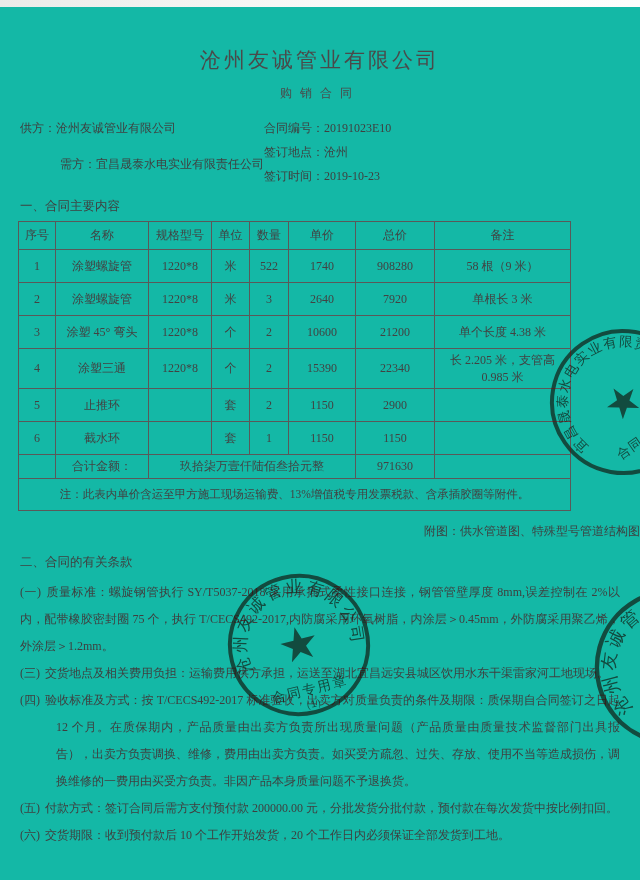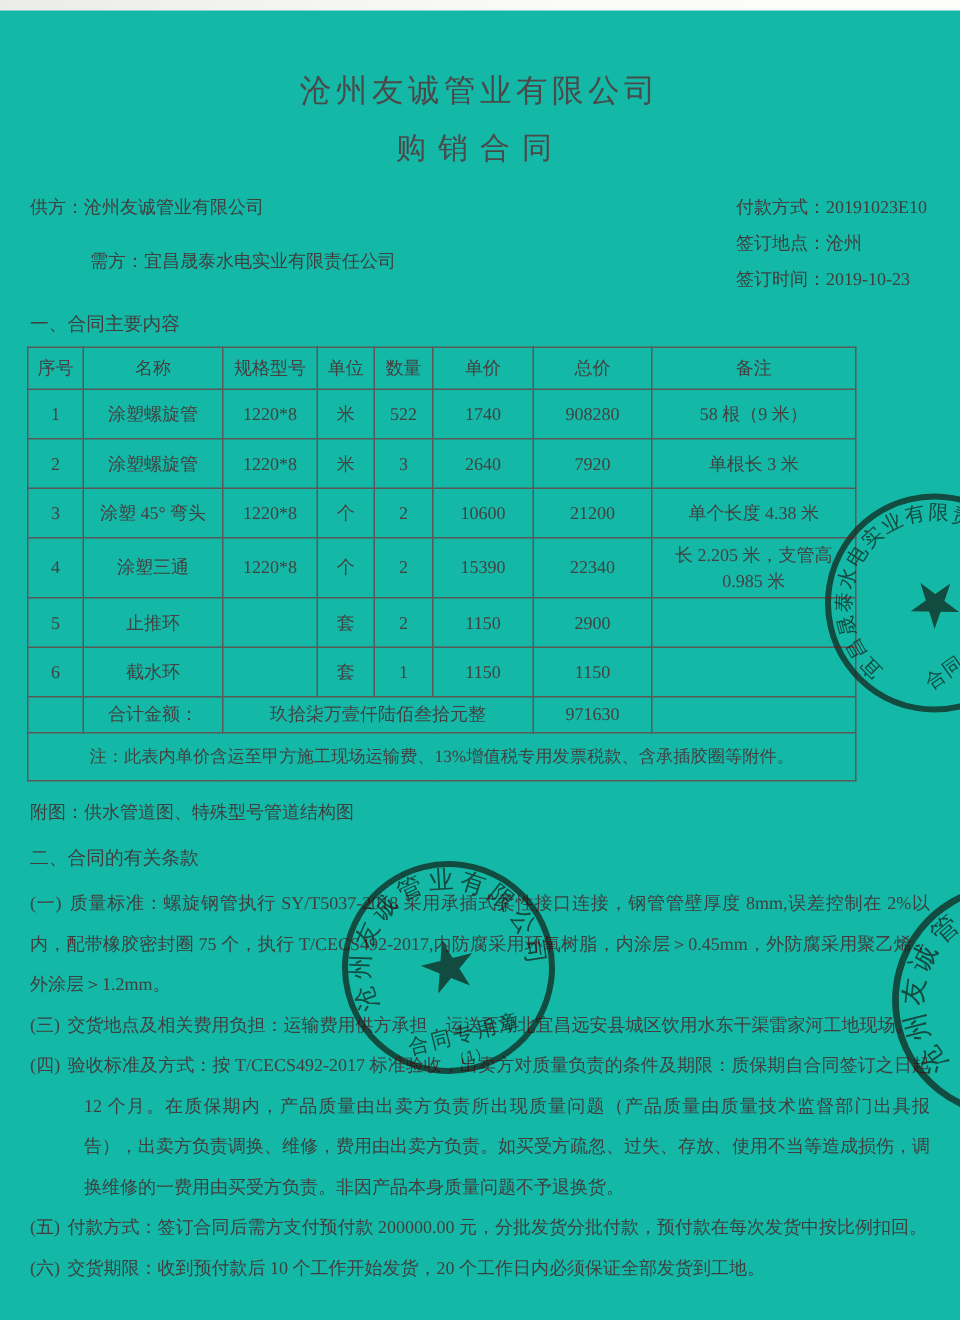--- a/index.html
+++ b/index.html
@@ -11,43 +11,43 @@
   }
   .photo-edge{
     position:absolute;top:0;left:0;right:0;height:7px;
     background:linear-gradient(90deg,#ebebe9 0%,#f5f5f3 35%,#fbfbfa 60%,#fdfdfc 100%);
   }
   .title{
     margin:46px 0 0;text-align:center;font-size:21px;font-weight:500;
     letter-spacing:3px;color:#4a4a4a;
   }
   .subtitle{
-    margin:11px 0 18px;text-align:center;font-size:20px;font-weight:500;
+    margin:11px 0 18px;text-align:center;font-size:12px;font-weight:500;
     letter-spacing:8px;color:#4a4a4a;
   }
-  .info{display:flex;justify-content:space-between;margin:13px 22px 0 20px;font-size:12px;}
+  .info{display:flex;justify-content:flex-start;margin:13px 22px 0 20px;font-size:12px;}
   .info-left p,.info-right p{margin:0;}
   .info-left .buyer{margin-top:19px;margin-left:40px;}
   .info-right p{margin-bottom:7px;}
   .sec-heading{margin:6px 0 0 20px;font-size:12.5px;}
   .contract-table{
     border-collapse:collapse;table-layout:fixed;width:552px;
     margin:6px 0 0 18px;font-size:12px;color:#424242;text-align:center;
   }
   .contract-table th,.contract-table td{
     border:1px solid #595959;font-weight:normal;padding:2px 3px;
     overflow:hidden;
   }
   .contract-table thead tr{height:28px;margin-left:16px;}
   .contract-table tbody tr{height:33px;}
   .contract-table tr.row-tall{height:40px;}
   .contract-table tr.total-row{height:24px;}
   .contract-table tr.note-row{height:32px;}
   .contract-table tr.note-row td{text-align:center;font-size:11.5px;padding:4px 5px;}
-  .attachment{margin:12px 0 14px 20px;font-size:12px;}
+  .attachment{margin:12px 0 14px 20px;font-size:12px;text-align:right;}
   .sec2-heading{margin:13px 0 0 20px;font-size:12.5px;}
   .terms{margin:8px 20px 0 20px;font-size:12px;line-height:27px;text-align:justify;}
   .terms p{margin:0;}
   .terms p.hang{padding-left:36px;text-indent:-36px;}
   .term-no{margin-right:5px;}
   .stamp{position:absolute;mix-blend-mode:multiply;opacity:.82;pointer-events:none;}
   .stamp text{font-family:"Liberation Sans","DejaVu Sans",sans-serif;}
 </style>
 </head>
 <body>
@@ -57,21 +57,21 @@
 
   <h1 class="title">沧州友诚管业有限公司</h1>
   <h2 class="subtitle">购销合同</h2>
 
   <div class="info">
     <div class="info-left">
       <p class="supplier"><span>供方：</span><span>沧州友诚管业有限公司</span></p>
       <p class="buyer"><span>需方：</span><span>宜昌晟泰水电实业有限责任公司</span></p>
     </div>
     <div class="info-right">
-      <p><span>付款方式：</span><span>20191023E10</span></p>
+      <p><span>合同编号：</span><span>20191023E10</span></p>
       <p><span>签订地点：</span><span>沧州</span></p>
       <p><span>签订时间：</span><span>2019-10-23</span></p>
     </div>
   </div>
 
   <div class="sec-heading">一、合同主要内容</div>
 
   <table class="contract-table">
     <colgroup>
       <col style="width:37px">

